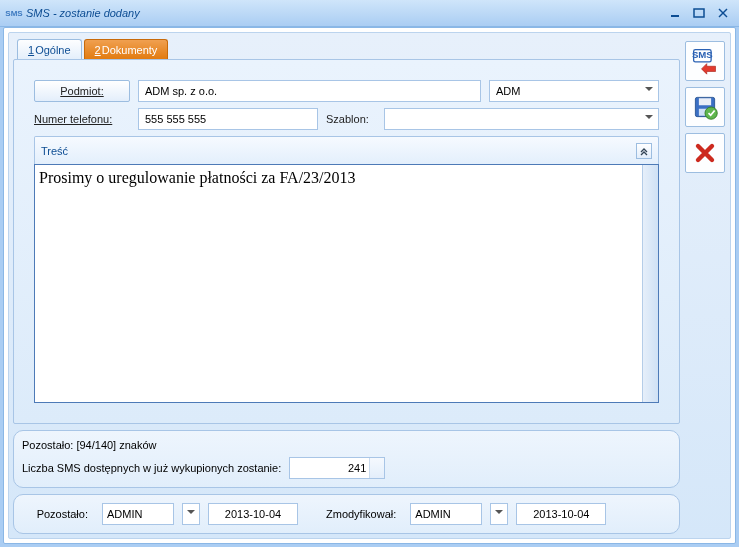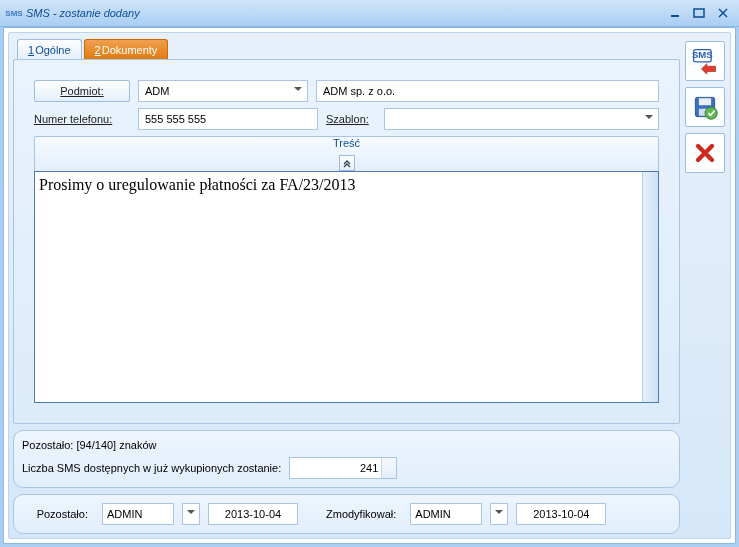--- a/index.html
+++ b/index.html
@@ -65,25 +65,25 @@
   .txt {
     height:22px; border:1px solid #a8c5e6; background:#fff; padding:0 4px;
     display:inline-flex; align-items:center;
   }
   .txt-flex { flex:1; }
   .txt.combo { position:relative; padding-right:18px; }
   .txt.combo::after {
     content:""; position:absolute; right:5px; top:50%; transform:translateY(-50%);
     border:4px solid transparent; border-top-color:#555;
   }
-  .static-lbl { min-width:86px; text-decoration: underline; color:#222; }
+  .static-lbl { min-width:86px; color:#222; }
   .tresc-hdr {
-    height:35px; background:linear-gradient(#f6faff,#e3effc); border:1px solid #a8c5e6;
+    height:28px; background:linear-gradient(#f6faff,#e3effc); border:1px solid #a8c5e6;
     display:flex; align-items:center; padding:0 6px; color:#0d4d93;
-    border-bottom:none; border-radius:2px 2px 0 0;flex-direction:column;
+    border-bottom:none; border-radius:2px 2px 0 0;
   }
   .tresc-hdr .spacer{flex:1}
   .collapse-btn {
     width:16px;height:16px;border:1px solid #9cbde0;background:linear-gradient(#fff,#e3eefb);
     display:inline-flex;align-items:center;justify-content:center;color:#345;
   }
   .tresc-wrap { flex:1; display:flex; border:1px solid #4d7ab7; }
   .tresc-area {
     flex:1; border:none; resize:none; outline:none; padding:4px; font-family:Tahoma; font-size:16px;
   }
@@ -93,21 +93,21 @@
   }
 
   
   .panel {
     border:1px solid #a8c5e6; background:linear-gradient(#eef5fd,#e1eefb);
     border-radius:10px; padding:8px; margin-top:6px;
   }
   .panel .row { margin-bottom:6px; }
   .panel .row:last-child{margin-bottom:0}
   .num-box {
-    width:108px; height:22px; border:1px solid #a8c5e6; background:#fff;
+    width:96px; height:22px; border:1px solid #a8c5e6; background:#fff;
     display:inline-flex; align-items:center; justify-content:flex-end; padding-right:18px;
     position:relative;
   }
   .num-box::after{
     content:""; position:absolute; right:0; top:0; bottom:0; width:14px;
     border-left:1px solid #cadbee;
     background:
       linear-gradient(#f5f9fe,#e3eefb);
   }
   .spin-arr{position:absolute;right:3px;width:0;height:0;border:3px solid transparent;}
@@ -166,25 +166,25 @@
         <div class="tab active">
           <span class="underline">2</span>
             <span> Dokumenty</span>
         </div>
       </div>
 
       <div class="tab-page">
 
         <div class="row">
           <button class="lbl-btn">Podmiot:</button>
+          <div class="txt txt-flex">
+            <input class="plain" value="ADM sp. z o.o." style="">
+          </div>
           <div class="txt combo" style="width:170px">
             <input class="plain" value="ADM" style="">
-          </div>
-          <div class="txt txt-flex">
-            <input class="plain" value="ADM sp. z o.o." style="">
           </div>
         </div>
 
         <div class="row">
           <span class="static-lbl" style="min-width:96px;text-decoration:none"><span style="text-decoration:underline">Numer telefonu:</span></span>
           <div class="txt" style="width:180px">
             <input class="plain" value="555 555 555" style="">
           </div>
           <span class="static-lbl" style="min-width:50px">Szablon:</span>
           <div class="txt combo txt-flex">

